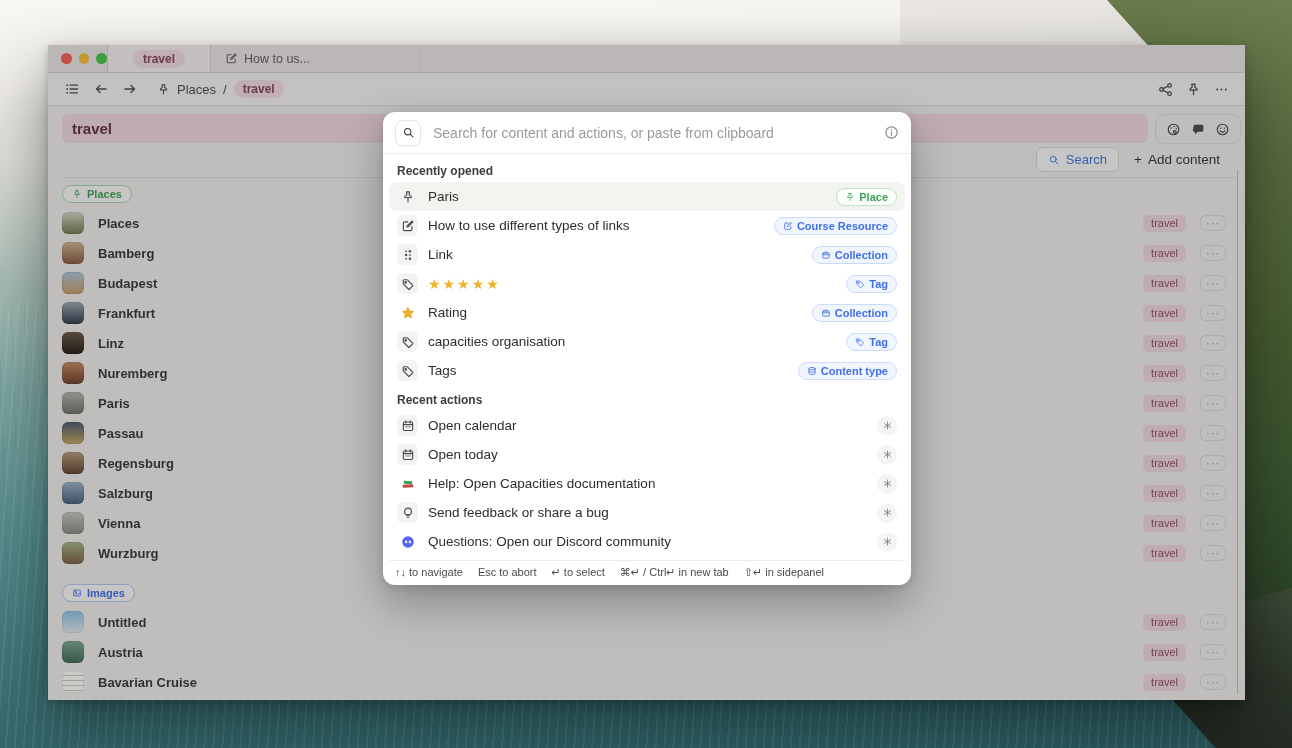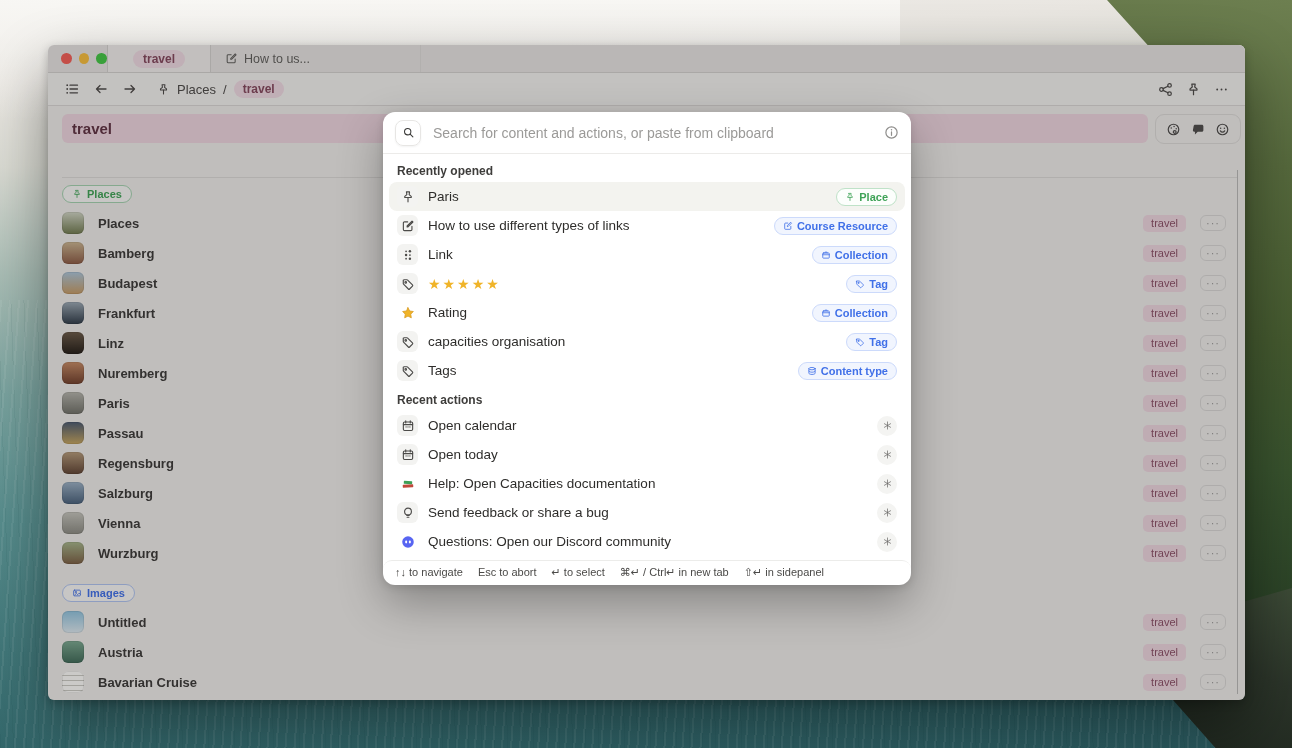--- a/index.html
+++ b/index.html
@@ -16,21 +16,21 @@
     background:linear-gradient(190deg,#6d7f50 0%,#55683c 22%,#44592f 45%,#37512d 62%,#2a4126 80%,#20331f 100%);
     clip-path:polygon(100% 0, 26% 0, 52% 10%, 38% 26%, 62% 40%, 46% 58%, 74% 72%, 58% 86%, 78% 100%, 100% 100%); }
   .cliff-rock { position:absolute; right:0; bottom:0; width:170px; height:160px;
     background:linear-gradient(200deg,#3c4a36 0%,#2b3429 45%,#1d251d 100%);
     clip-path:polygon(100% 0, 40% 18%, 65% 48%, 30% 70%, 55% 100%, 100% 100%); }
   .haze { position:absolute; left:0; top:0; width:900px; height:120px;
     background:linear-gradient(180deg, rgba(248,247,244,.95), rgba(248,247,244,0)); }
 
   
   .window { position:absolute; left:48px; top:45px; width:1197px; height:655px;
-    border-radius:6px; background:#edecea; overflow:hidden;
+    border-radius:1px; background:#edecea; overflow:hidden;
     box-shadow:0 25px 60px rgba(0,0,0,.42), 0 3px 10px rgba(0,0,0,.22); }
 
   .tabbar { height:28px; background:#e6e4e2; border-bottom:1px solid #d2d0ce; display:flex; align-items:stretch; }
   .lights { width:59px; display:flex; align-items:center; gap:7px; padding-left:13px; }
   .light { width:11px; height:11px; border-radius:50%; }
   .light.r { background:#f35f57; } .light.y { background:#f6bd3e; } .light.g { background:#43c645; }
   .tab { display:flex; align-items:center; justify-content:center; gap:6px; font-size:12.5px; color:#5f5e5c; }
   .tab.active { width:104px; background:#f0eeec; border-left:1px solid #d2d0ce; border-right:1px solid #d2d0ce; }
   .tab.plain { width:210px; justify-content:flex-start; padding-left:14px; border-right:1px solid #dcdad8; }
   .tab-pill { background:#eed9e2; color:#83475d; font-weight:bold; font-size:12px; padding:2px 10px; border-radius:9px; }
@@ -211,20 +211,35 @@
         </span>
       <span class="icon">
           <svg width="15" height="15" viewBox="0 0 16 16" fill="none" stroke="currentColor" stroke-width="1.3" stroke-linecap="round" stroke-linejoin="round">
             <circle cx="8" cy="8" r="5.6"></circle>
             <circle cx="6" cy="6.6" r=".8" fill="currentColor" stroke="none"></circle>
             <circle cx="10" cy="6.6" r=".8" fill="currentColor" stroke="none"></circle>
             <path d="M5.7 9.4c.6.9 1.4 1.4 2.3 1.4s1.7-.5 2.3-1.4"></path>
           </svg>
         </span>
     </div>
+    <div class="actionrow">
+      <span class="search-btn">
+        <span class="icon">
+            <svg width="12" height="12" viewBox="0 0 16 16" fill="none" stroke="currentColor" stroke-width="1.3" stroke-linecap="round" stroke-linejoin="round">
+              <circle cx="7" cy="7" r="3.9"></circle>
+              <path d="M10 10l3.4 3.4"></path>
+            </svg>
+          </span>
+        <span>Search</span>
+      </span>
+      <span class="addcontent">
+        <span>+</span>
+        <span>Add content</span>
+      </span>
+    </div>
     <div class="divider"></div>
     <div class="sections" id="sections-host">
         <div class="sec-pill-wrap"><span class="sec-pill green">
             <span class="icon">
               <svg width="10" height="10" viewBox="0 0 16 16" fill="none" stroke="currentColor" stroke-width="1.3" stroke-linecap="round" stroke-linejoin="round">
                 <path d="M6.2 2.2h3.6l-.5 3.1 2.4 2V8.6H4.3V7.3l2.4-2z"></path>
                 <path d="M8 8.6v4.9"></path>
               </svg>
             </span>
             <span>Places</span>

